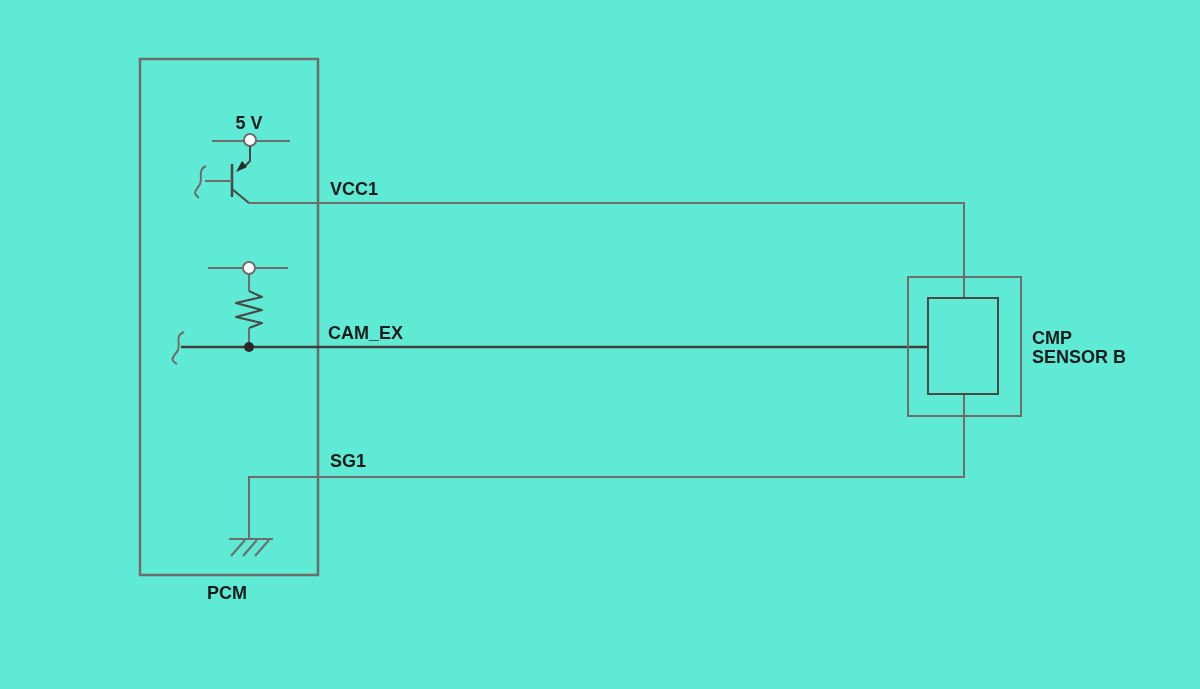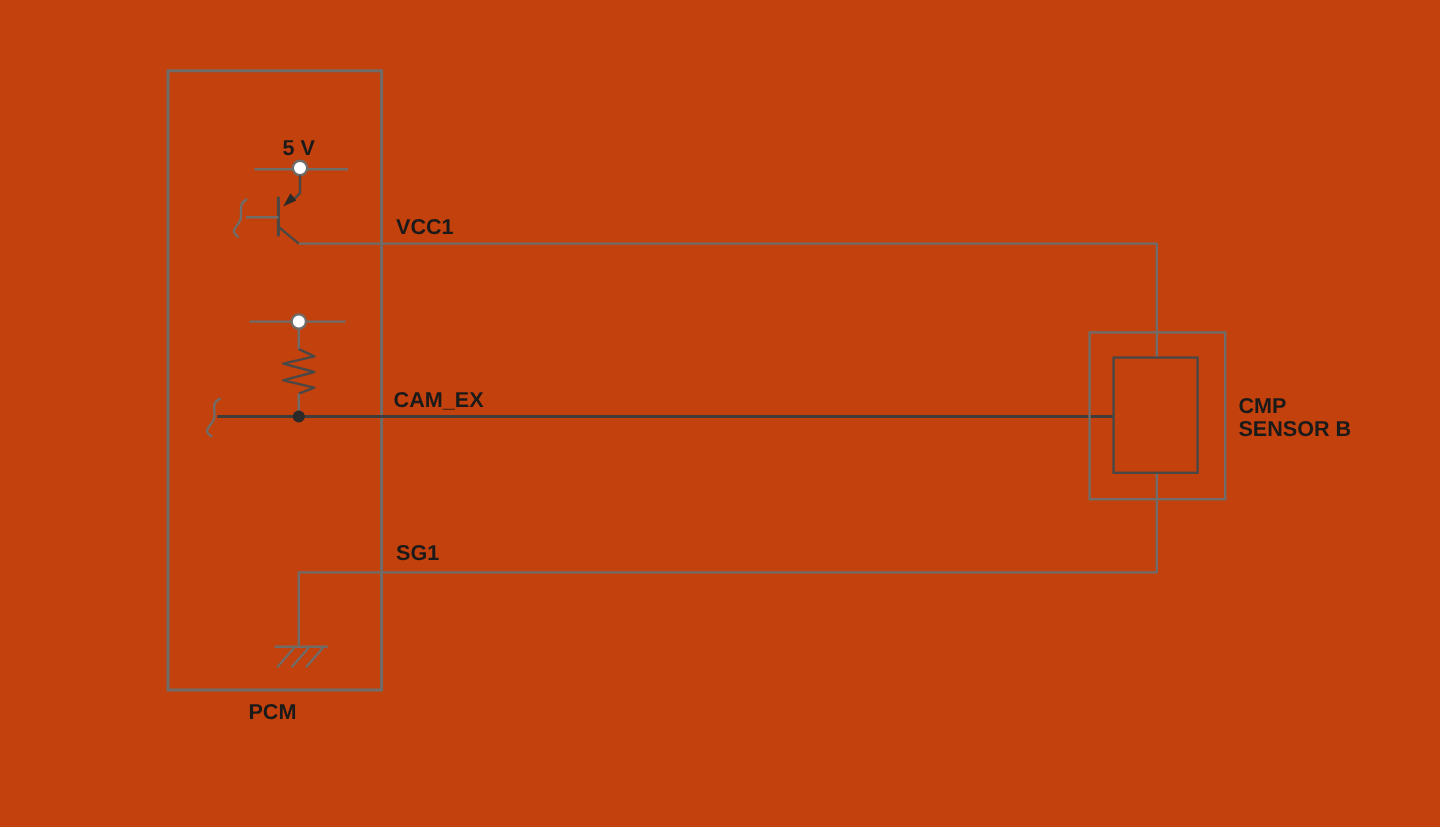--- a/index.html
+++ b/index.html
@@ -5,21 +5,21 @@
   html, body {
     margin: 0;
     padding: 0;
     background: #ffffff;
     font-family: "Liberation Sans", sans-serif;
   }
   .canvas {
     position: relative;
     width: 1200px;
     height: 689px;
-    background: #c2410c;
+    background: #5eead4;
     overflow: hidden;
   }
   svg { display: block; }
   .lbl {
     font-family: "Liberation Sans", sans-serif;
     font-weight: bold;
     font-size: 18px;
     fill: #1a1a1a;
   }
 </style>

